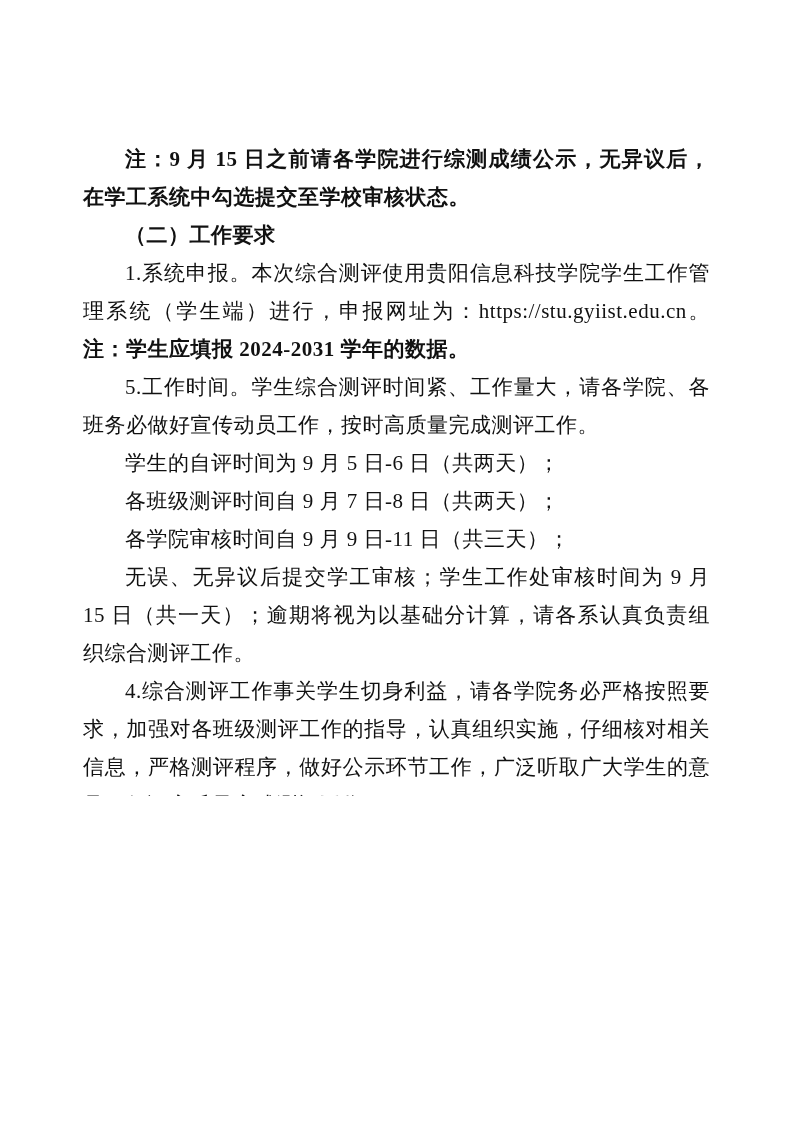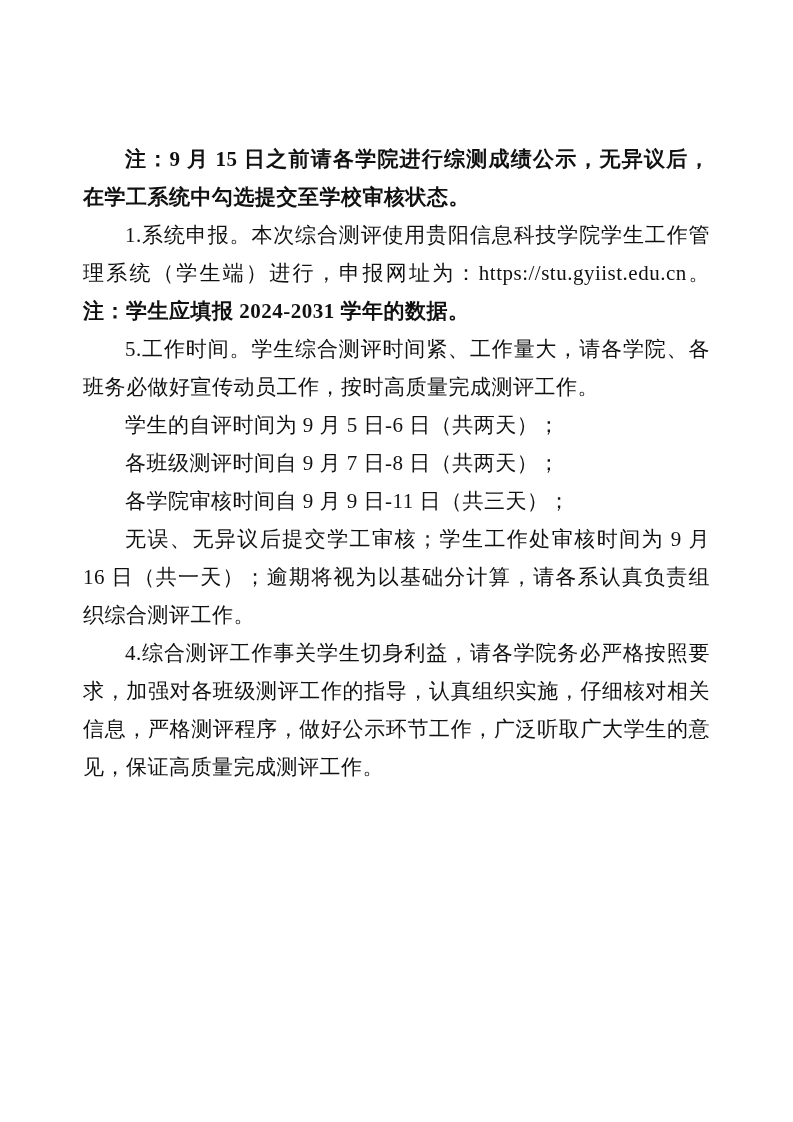--- a/index.html
+++ b/index.html
@@ -49,33 +49,34 @@
   }
 </style>
 </head>
 <body>
 
 <div class="page">
   <div class="content">
 
     <p class="bold">注：9 月 15 日之前请各学院进行综测成绩公示，无异议后，在学工系统中勾选提交至学校审核状态。</p>
 
+    <p class="bold">（二）工作要求</p>
 
     <p class="wrap-anywhere"><span>1.系统申报。本次综合测评使用贵阳信息科技学院学生工作管理系统（学生端）进行，申报网址为：https://stu.gyiist.edu.cn。</span><span class="bold">注：学生应填报 2024-2031 学年的数据。</span></p>
 
     <p>5.工作时间。学生综合测评时间紧、工作量大，请各学院、各班务必做好宣传动员工作，按时高质量完成测评工作。</p>
 
     <p>学生的自评时间为 9 月 5 日-6 日（共两天）；</p>
 
     <p>各班级测评时间自 9 月 7 日-8 日（共两天）；</p>
 
     <p>各学院审核时间自 9 月 9 日-11 日（共三天）；</p>
 
 
-    <p>无误、无异议后提交学工审核；学生工作处审核时间为 9 月 16 日（共一天）；逾期将视为以基础分计算，请各系认真负责组织综合测评工作。</p>
+    <p>无误、无异议后提交学工审核；学生工作处审核时间为 9 月 15 日（共一天）；逾期将视为以基础分计算，请各系认真负责组织综合测评工作。</p>
 
 
     <p>4.综合测评工作事关学生切身利益，请各学院务必严格按照要求，加强对各班级测评工作的指导，认真组织实施，仔细核对相关信息，严格测评程序，做好公示环节工作，广泛听取广大学生的意见，保证高质量完成测评工作。</p>
 
   </div>
 
   <div class="page-number">— 3 —</div>
 </div>
 
 </body></html>

